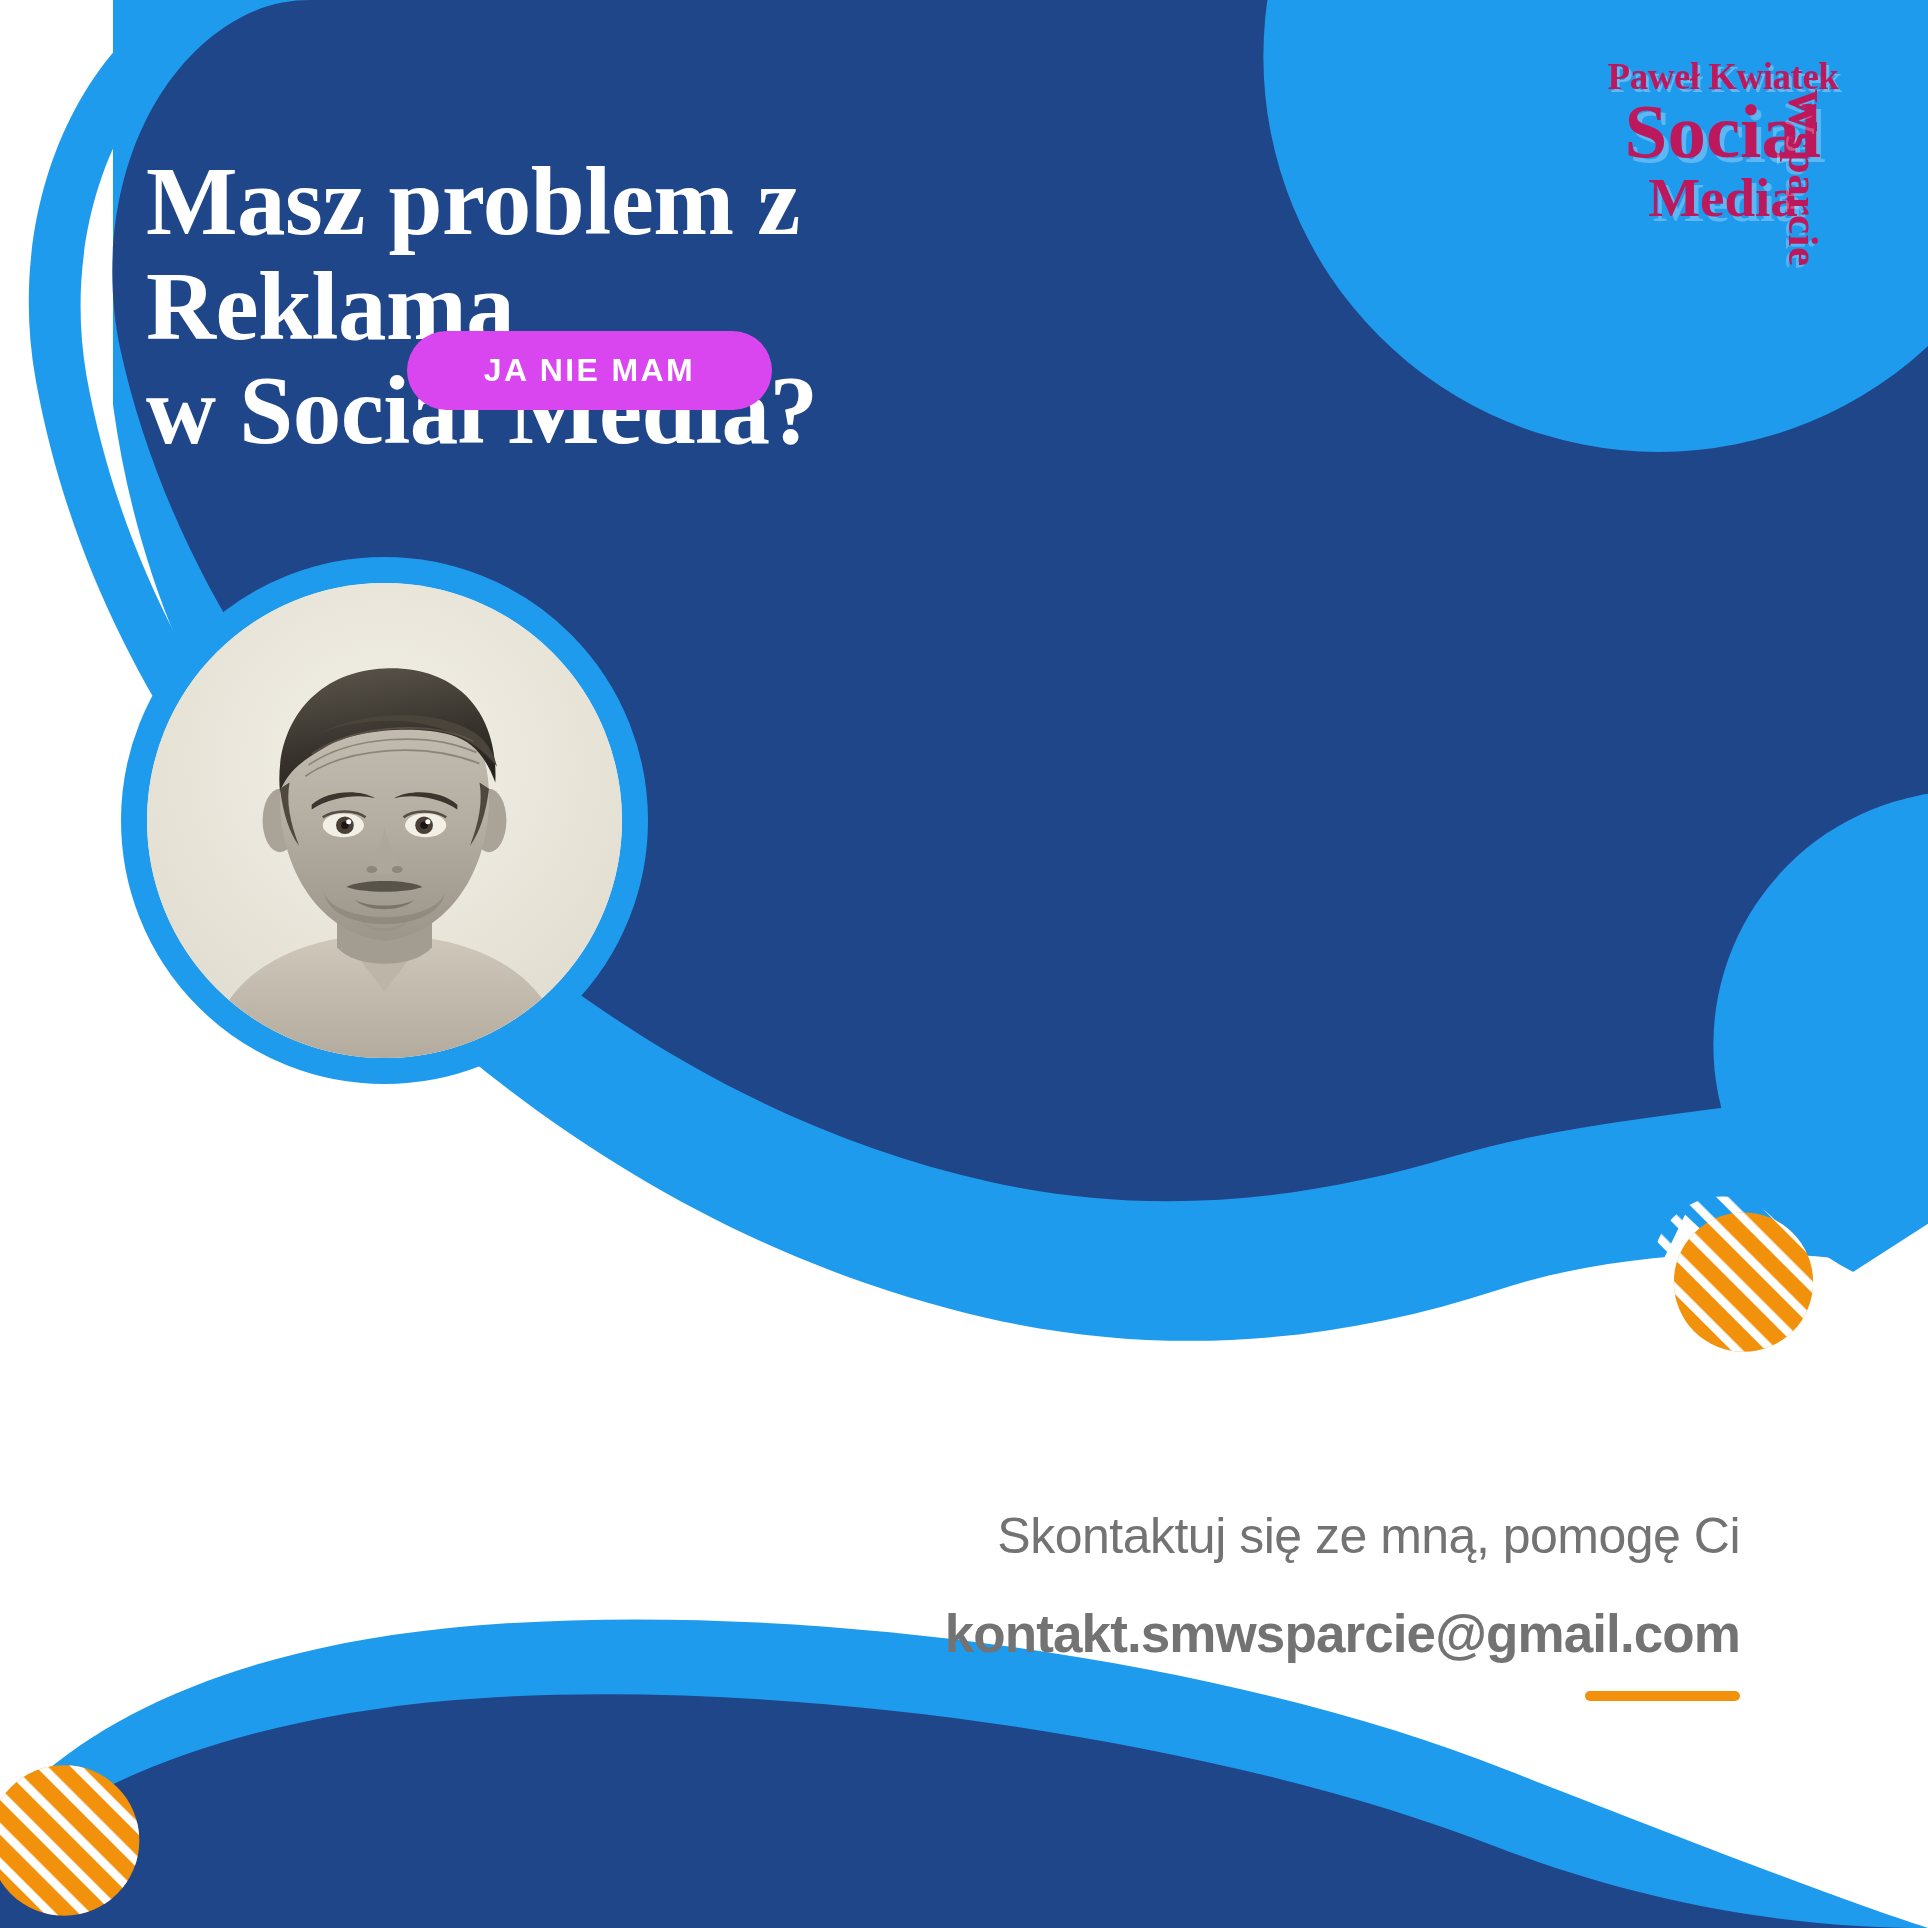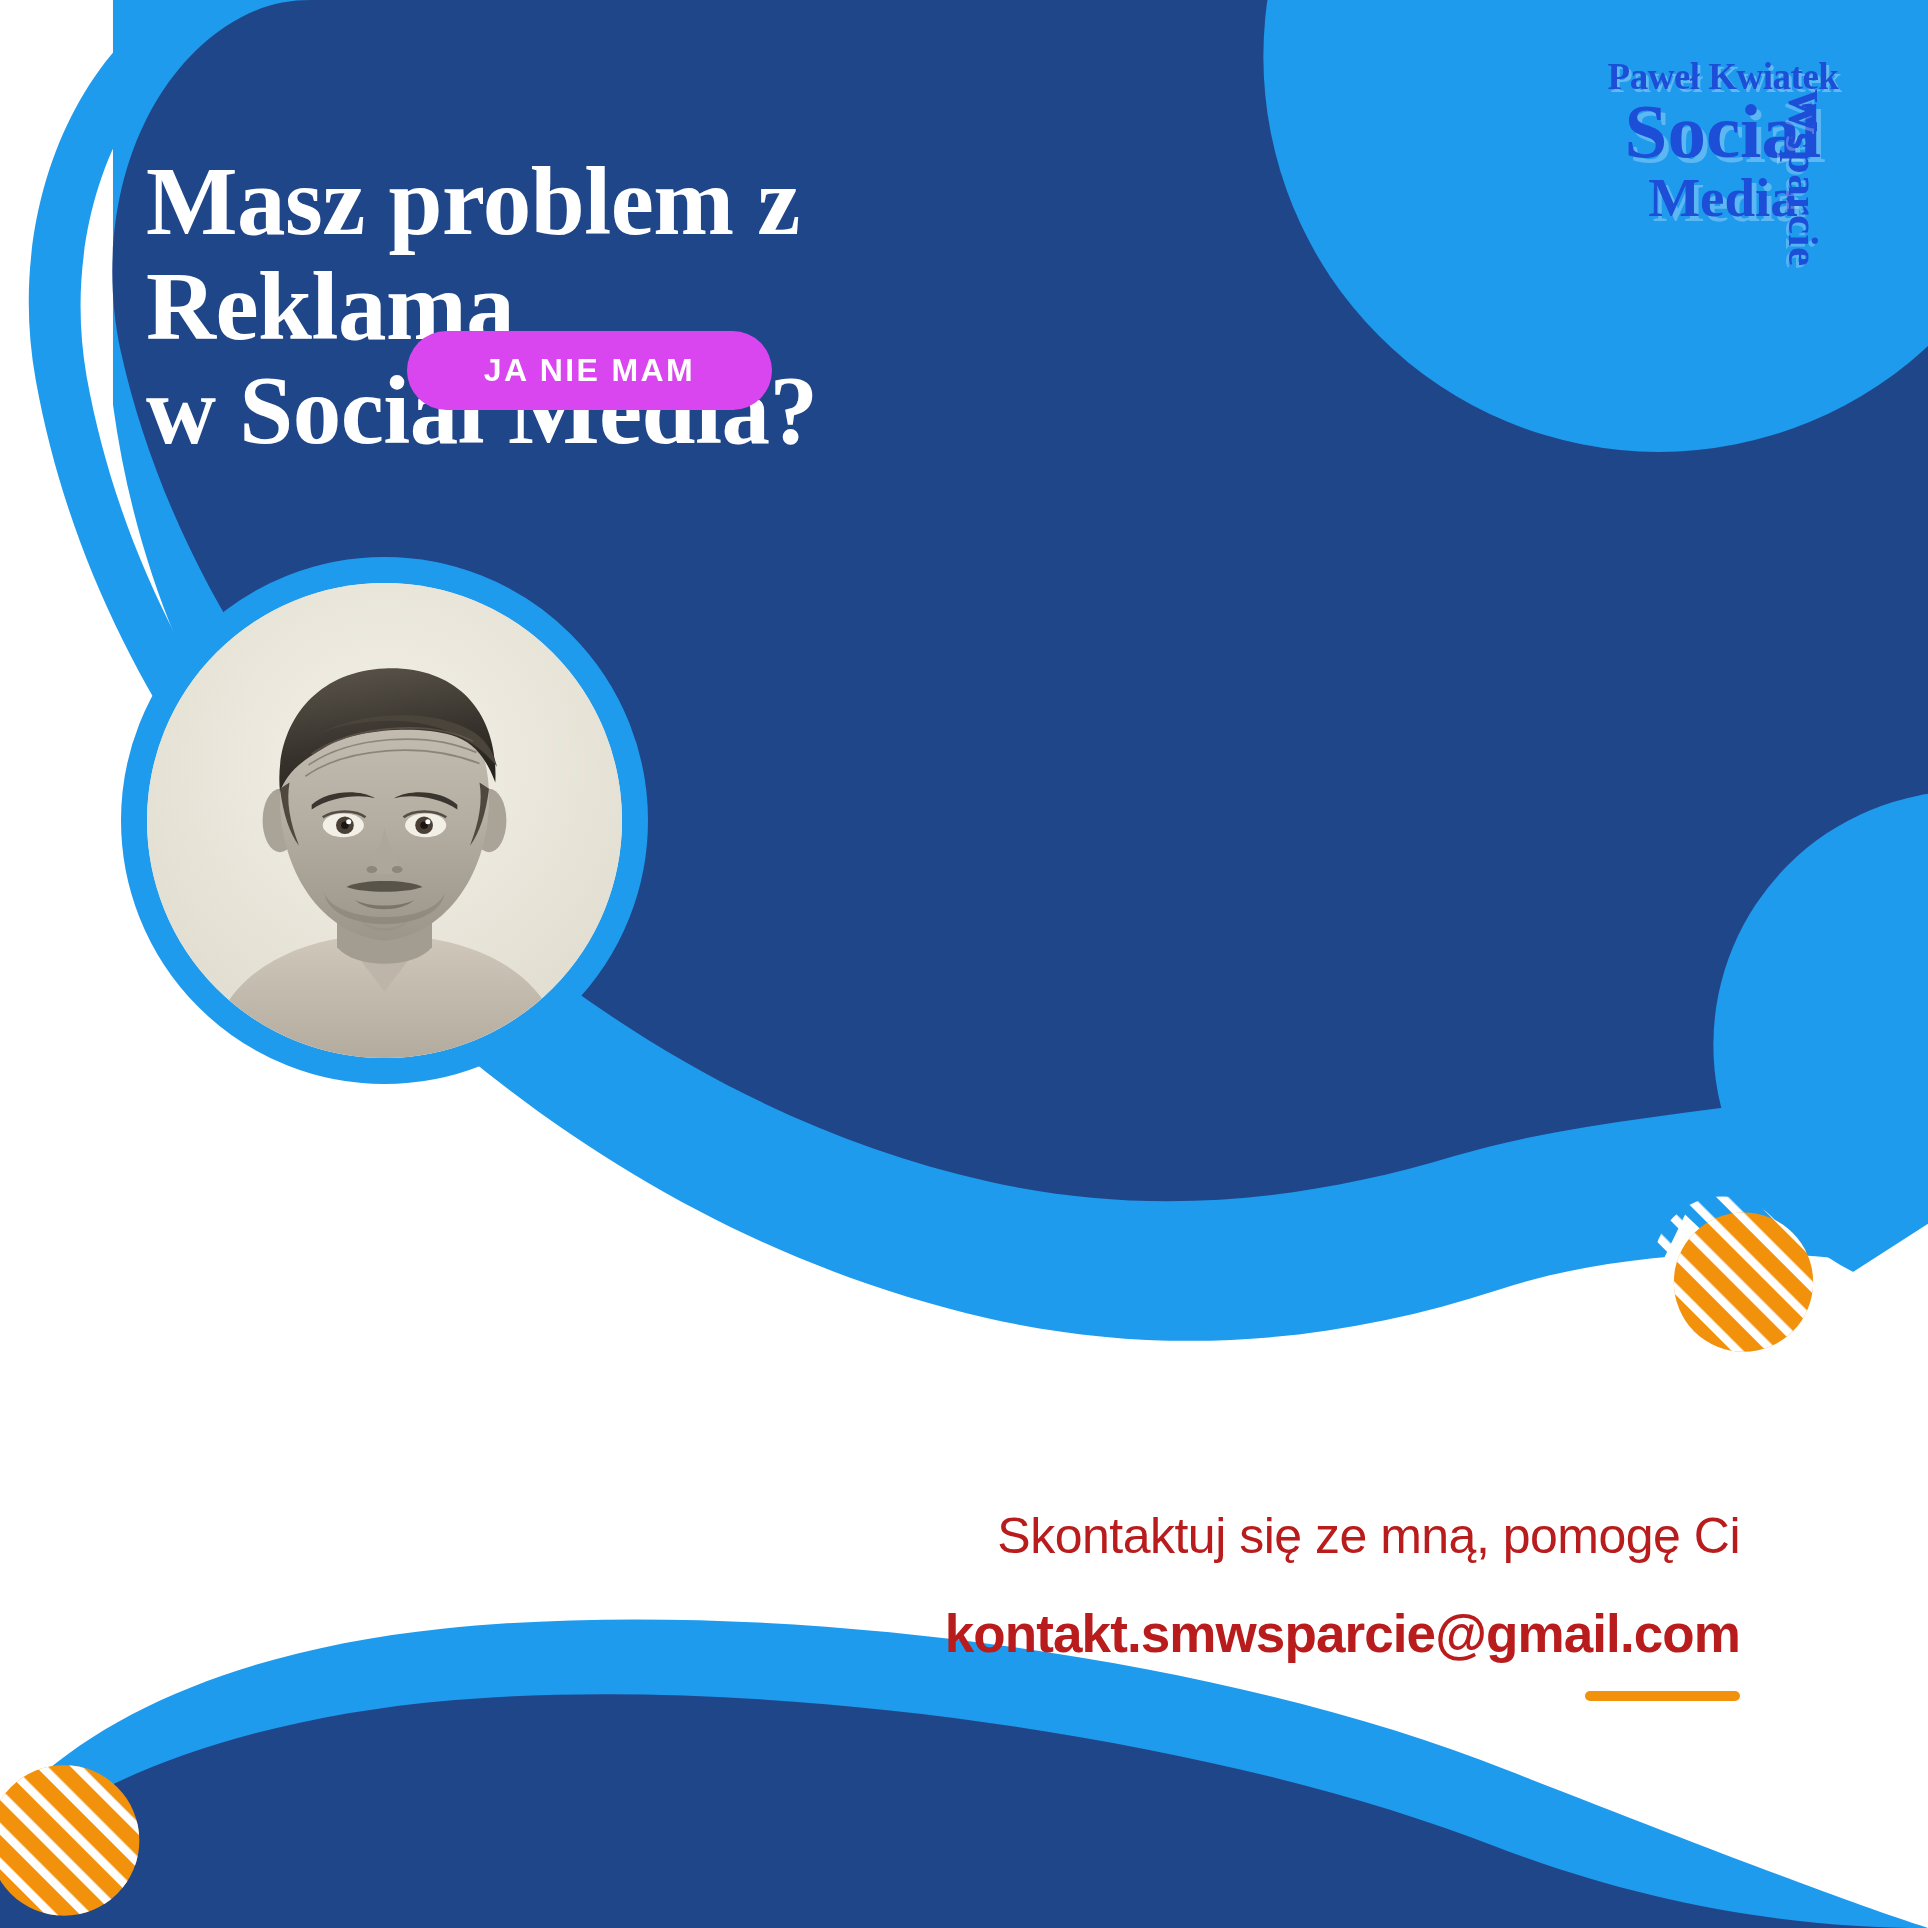--- a/index.html
+++ b/index.html
@@ -43,21 +43,21 @@
     cursor:pointer;
     display:flex;align-items:center;justify-content:center;
     padding:0;
   }
 
   
   .logo{
     position:absolute;
     left:1591px;top:40px;
     width:320px;height:217px;
-    color:#1d4ed8;
+    color:#be185d;
     font-family:"Liberation Serif", serif;
   }
   .logo-name{
     position:absolute;left:0;top:15px;width:264px;
     text-align:center;
     font-weight:700;font-size:37px;
     letter-spacing:-0.5px;
     text-shadow:2.8px 2.8px 0 rgba(255,255,255,0.30);
   }
   .logo-social{
@@ -95,21 +95,21 @@
     background:#efece2;
   }
   .portrait-img{position:absolute;inset:0;width:100%;height:100%;}
 
   
   .contact{
     position:absolute;
     left:565px;top:1507px;
     width:1175px;
     text-align:right;
-    color:#b91c1c;
+    color:#737373;
     font-family:"Liberation Sans", sans-serif;
   }
   .contact-lead{
     font-size:50px;
     font-weight:400;
     letter-spacing:-0.5px;
     margin-bottom:38px;
   }
   .contact-email{
     font-size:53px;

